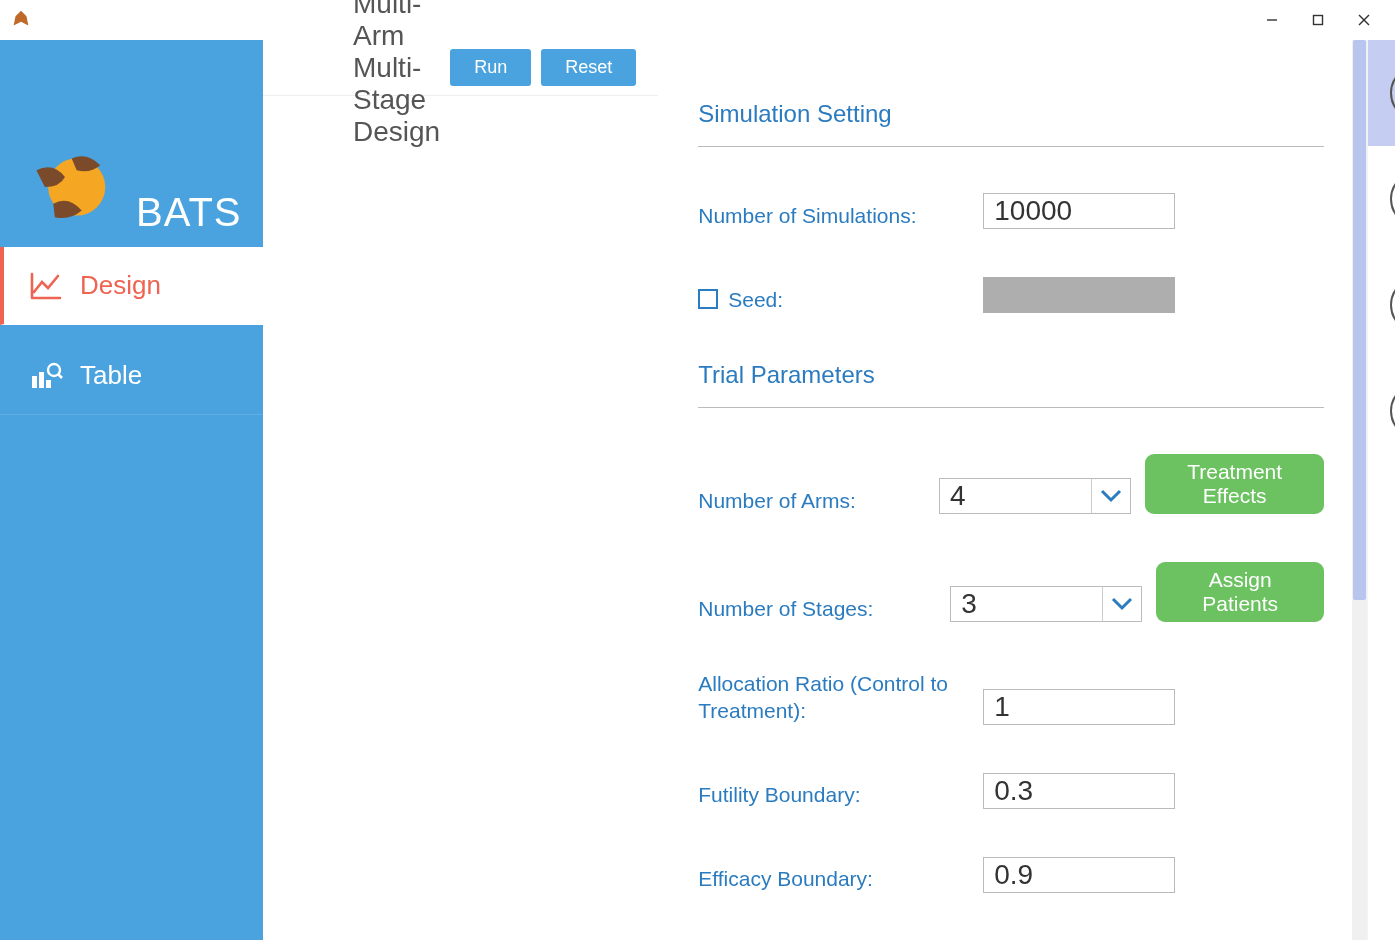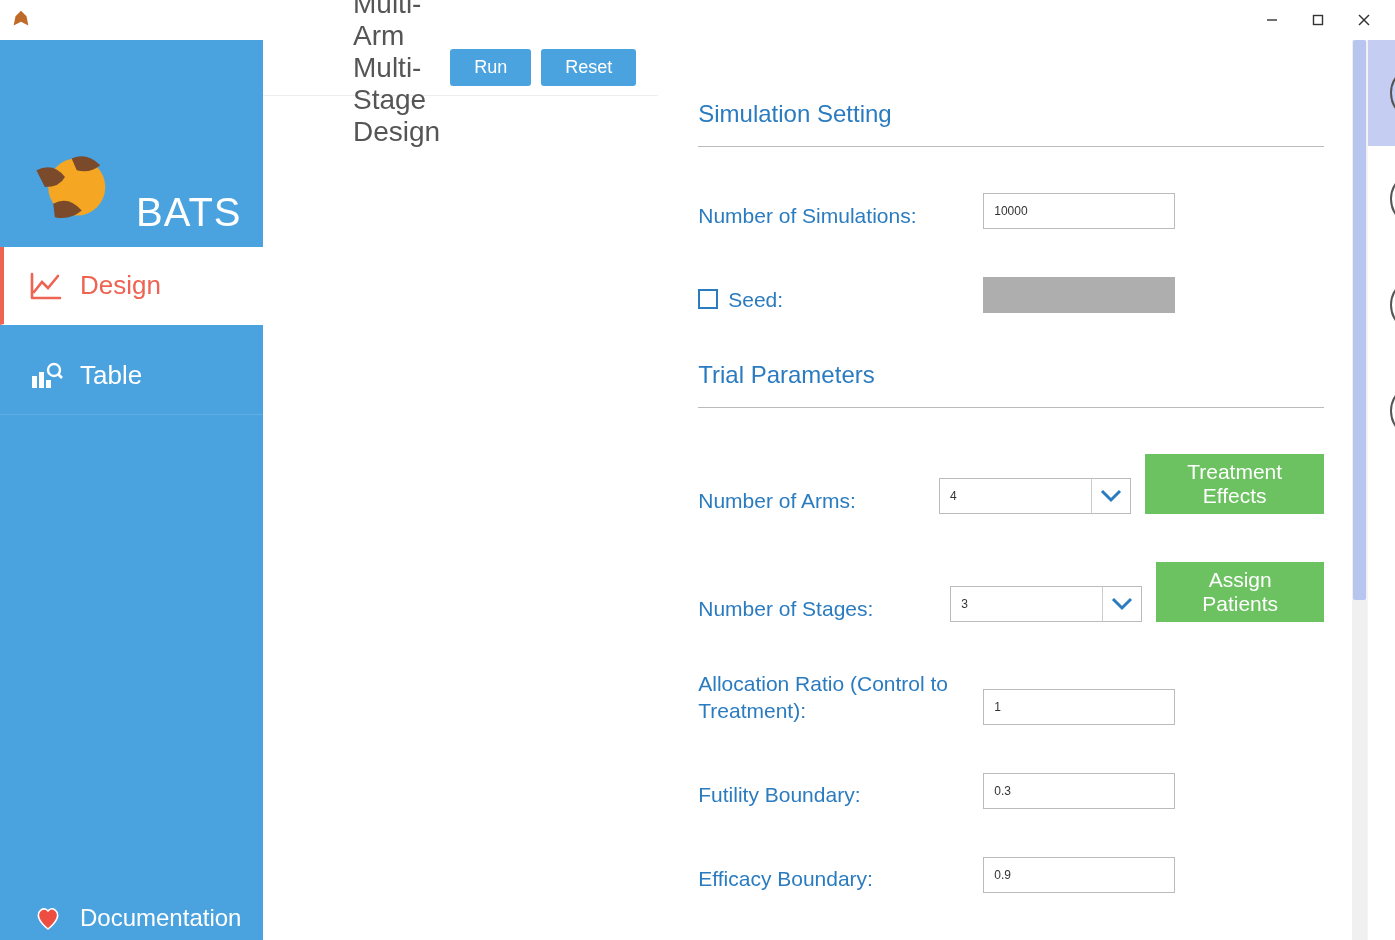--- a/index.html
+++ b/index.html
@@ -179,21 +179,21 @@
   width: 285px;
   color: #2a7bbf;
   font-size: 21px;
   line-height: 1.3;
 }
 .text-input, .select-shell {
   width: 192px;
   height: 36px;
   border: 1px solid #bbb;
   padding: 4px 10px;
-  font-size: 12px;
+  font-size: 28px;
   color: #333;
   font-family: inherit;
   background: #fff;
 }
 .text-input.disabled {
   background: #aeaeae;
   border: 1px solid #aeaeae;
 }
 .check-item { display: flex; align-items: center; gap: 10px; }
 .checkbox-square {
@@ -224,21 +224,21 @@
   cursor: pointer;
   background: #fff;
 }
 .select-caret svg { width: 22px; height: 14px; }
 .green-btn {
   background: #6cc261;
   color: #fff;
   border: none;
   font-size: 21px;
   padding: 6px 20px;
-  border-radius: 0;
+  border-radius: 9px;
   margin-left: 14px;
   cursor: pointer;
   font-family: inherit;
 }
 
 .vscroll-track {
   width: 15px;
   background: #f0f0f0;
   position: relative;
 }
@@ -344,28 +344,20 @@
           <rect x="4" y="18" width="5" height="12" fill="#fff"></rect>
           <rect x="11" y="14" width="5" height="16" fill="#fff"></rect>
           <rect x="18" y="22" width="5" height="8" fill="#fff"></rect>
           <circle cx="26" cy="12" r="6" fill="none" stroke="#fff" stroke-width="2.4"></circle>
           <line x1="30" y1="16" x2="34" y2="20" stroke="#fff" stroke-width="2.6"></line>
         </svg>
       </span>
       <span>Table</span>
     </div>
 
-    <div class="sidebar-footer">
-      <span class="heart-badge">
-        <svg viewBox="0 0 28 28">
-          <path d="M14 25 C4 17 2 10 7 6 C11 3 14 7 14 7 C14 7 17 3 21 6 C26 10 24 17 14 25 Z" fill="#ee4d42" stroke="#fff" stroke-width="1.6"></path>
-        </svg>
-      </span>
-      <span>Documentation</span>
-    </div>
   </div>
 
   <div class="main">
     <div class="header-row">
       <div class="page-title">Multi-Arm Multi-Stage Design</div>
       <div class="spacer"></div>
       <button class="action-btn">Run</button>
       <button class="action-btn">Reset</button>
     </div>
 

